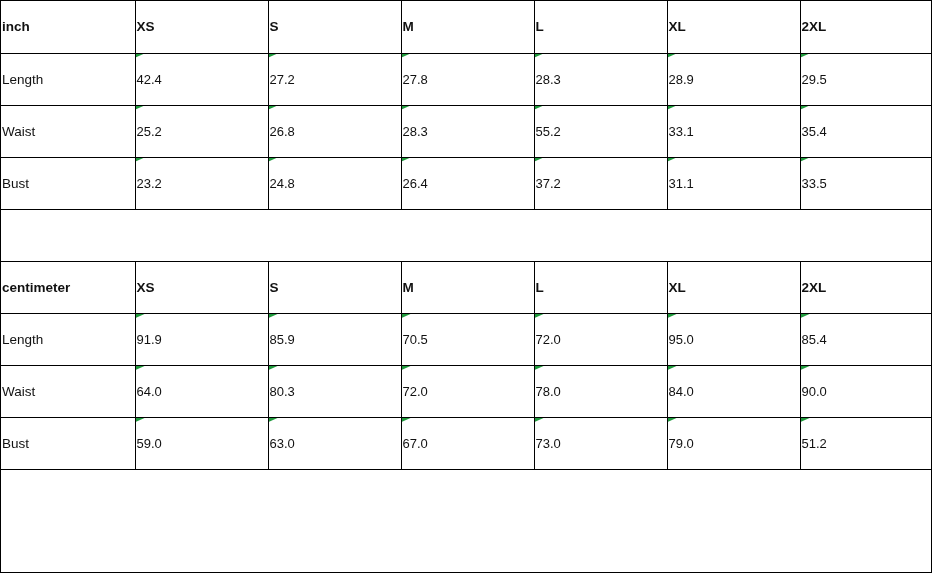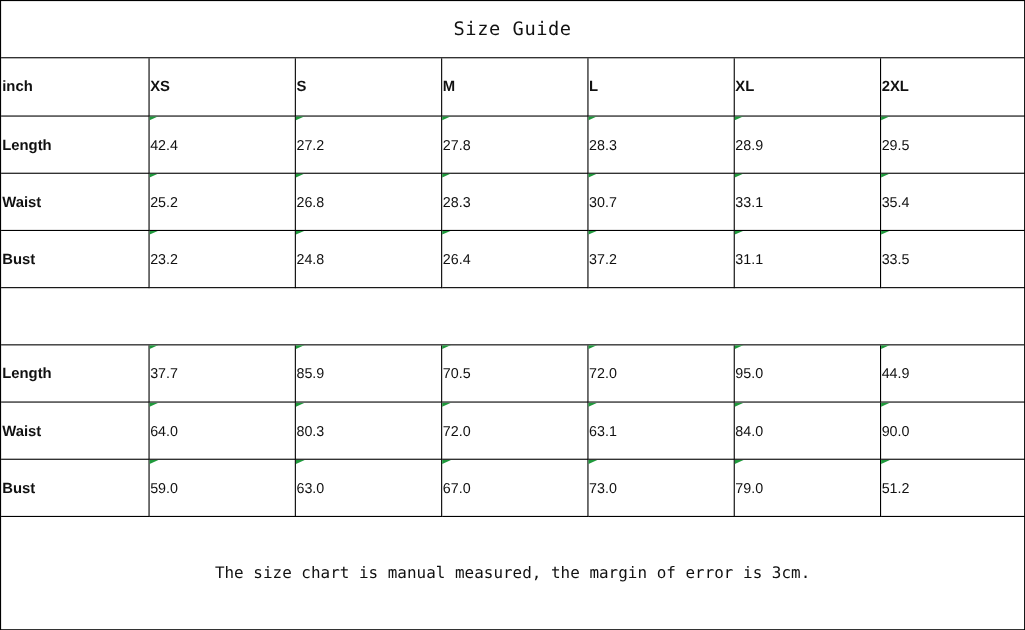--- a/index.html
+++ b/index.html
@@ -47,21 +47,21 @@
     font-size: 13px;
     color: #111111;
     position: relative;
     box-sizing: border-box;
   }
   .table th {
     font-weight: bold;
     font-size: 13.5px;
   }
   .table .rowhead {
-    font-weight: bold;
+    font-weight: normal;
     font-size: 13.5px;
   }
   
   .table tr > *:first-child { border-left: none; }
   .table tr > *:last-child { border-right: none; }
   .table tr:first-child > * { border-top: none; }
 
   col.c0 { width: 134px; }
   col.cx { width: 133px; }
 
@@ -89,21 +89,20 @@
     font-family: "DejaVu Sans Mono", monospace;
     font-size: 14.5px;
     color: #111111;
   }
 </style>
 </head>
 <body>
 
 <div class="page">
 
-  <div class="title">Size Guide</div>
 
   <table class="table">
     <colgroup>
       <col class="c0">
         <col class="cx">
         <col class="cx">
         <col class="cx">
         <col class="cx">
         <col class="cx">
         <col class="cx">
@@ -125,21 +124,21 @@
         <td class="mark">27.8</td>
         <td class="mark">28.3</td>
         <td class="mark">28.9</td>
         <td class="mark">29.5</td>
       </tr>
       <tr>
         <td class="rowhead">Waist</td>
         <td class="mark">25.2</td>
         <td class="mark">26.8</td>
         <td class="mark">28.3</td>
-        <td class="mark">30.7</td>
+        <td class="mark">55.2</td>
         <td class="mark">33.1</td>
         <td class="mark">35.4</td>
       </tr>
       <tr>
         <td class="rowhead">Bust</td>
         <td class="mark">23.2</td>
         <td class="mark">24.8</td>
         <td class="mark">26.4</td>
         <td class="mark">37.2</td>
         <td class="mark">31.1</td>
@@ -155,44 +154,52 @@
       <col class="c0">
         <col class="cx">
         <col class="cx">
         <col class="cx">
         <col class="cx">
         <col class="cx">
         <col class="cx">
     </colgroup>
     <tbody>
       <tr>
+        <th>centimeter</th>
+        <th>XS</th>
+        <th>S</th>
+        <th>M</th>
+        <th>L</th>
+        <th>XL</th>
+        <th>2XL</th>
+      </tr>
+      <tr>
         <td class="rowhead">Length</td>
-        <td class="mark">37.7</td>
+        <td class="mark">91.9</td>
         <td class="mark">85.9</td>
         <td class="mark">70.5</td>
         <td class="mark">72.0</td>
         <td class="mark">95.0</td>
-        <td class="mark">44.9</td>
+        <td class="mark">85.4</td>
       </tr>
       <tr>
         <td class="rowhead">Waist</td>
         <td class="mark">64.0</td>
         <td class="mark">80.3</td>
         <td class="mark">72.0</td>
-        <td class="mark">63.1</td>
+        <td class="mark">78.0</td>
         <td class="mark">84.0</td>
         <td class="mark">90.0</td>
       </tr>
       <tr>
         <td class="rowhead">Bust</td>
         <td class="mark">59.0</td>
         <td class="mark">63.0</td>
         <td class="mark">67.0</td>
         <td class="mark">73.0</td>
         <td class="mark">79.0</td>
         <td class="mark">51.2</td>
       </tr>
     </tbody>
   </table>
 
-  <div class="footer">The size chart is manual measured, the margin of error is 3cm.</div>
 
 </div>
 
 </body></html>

